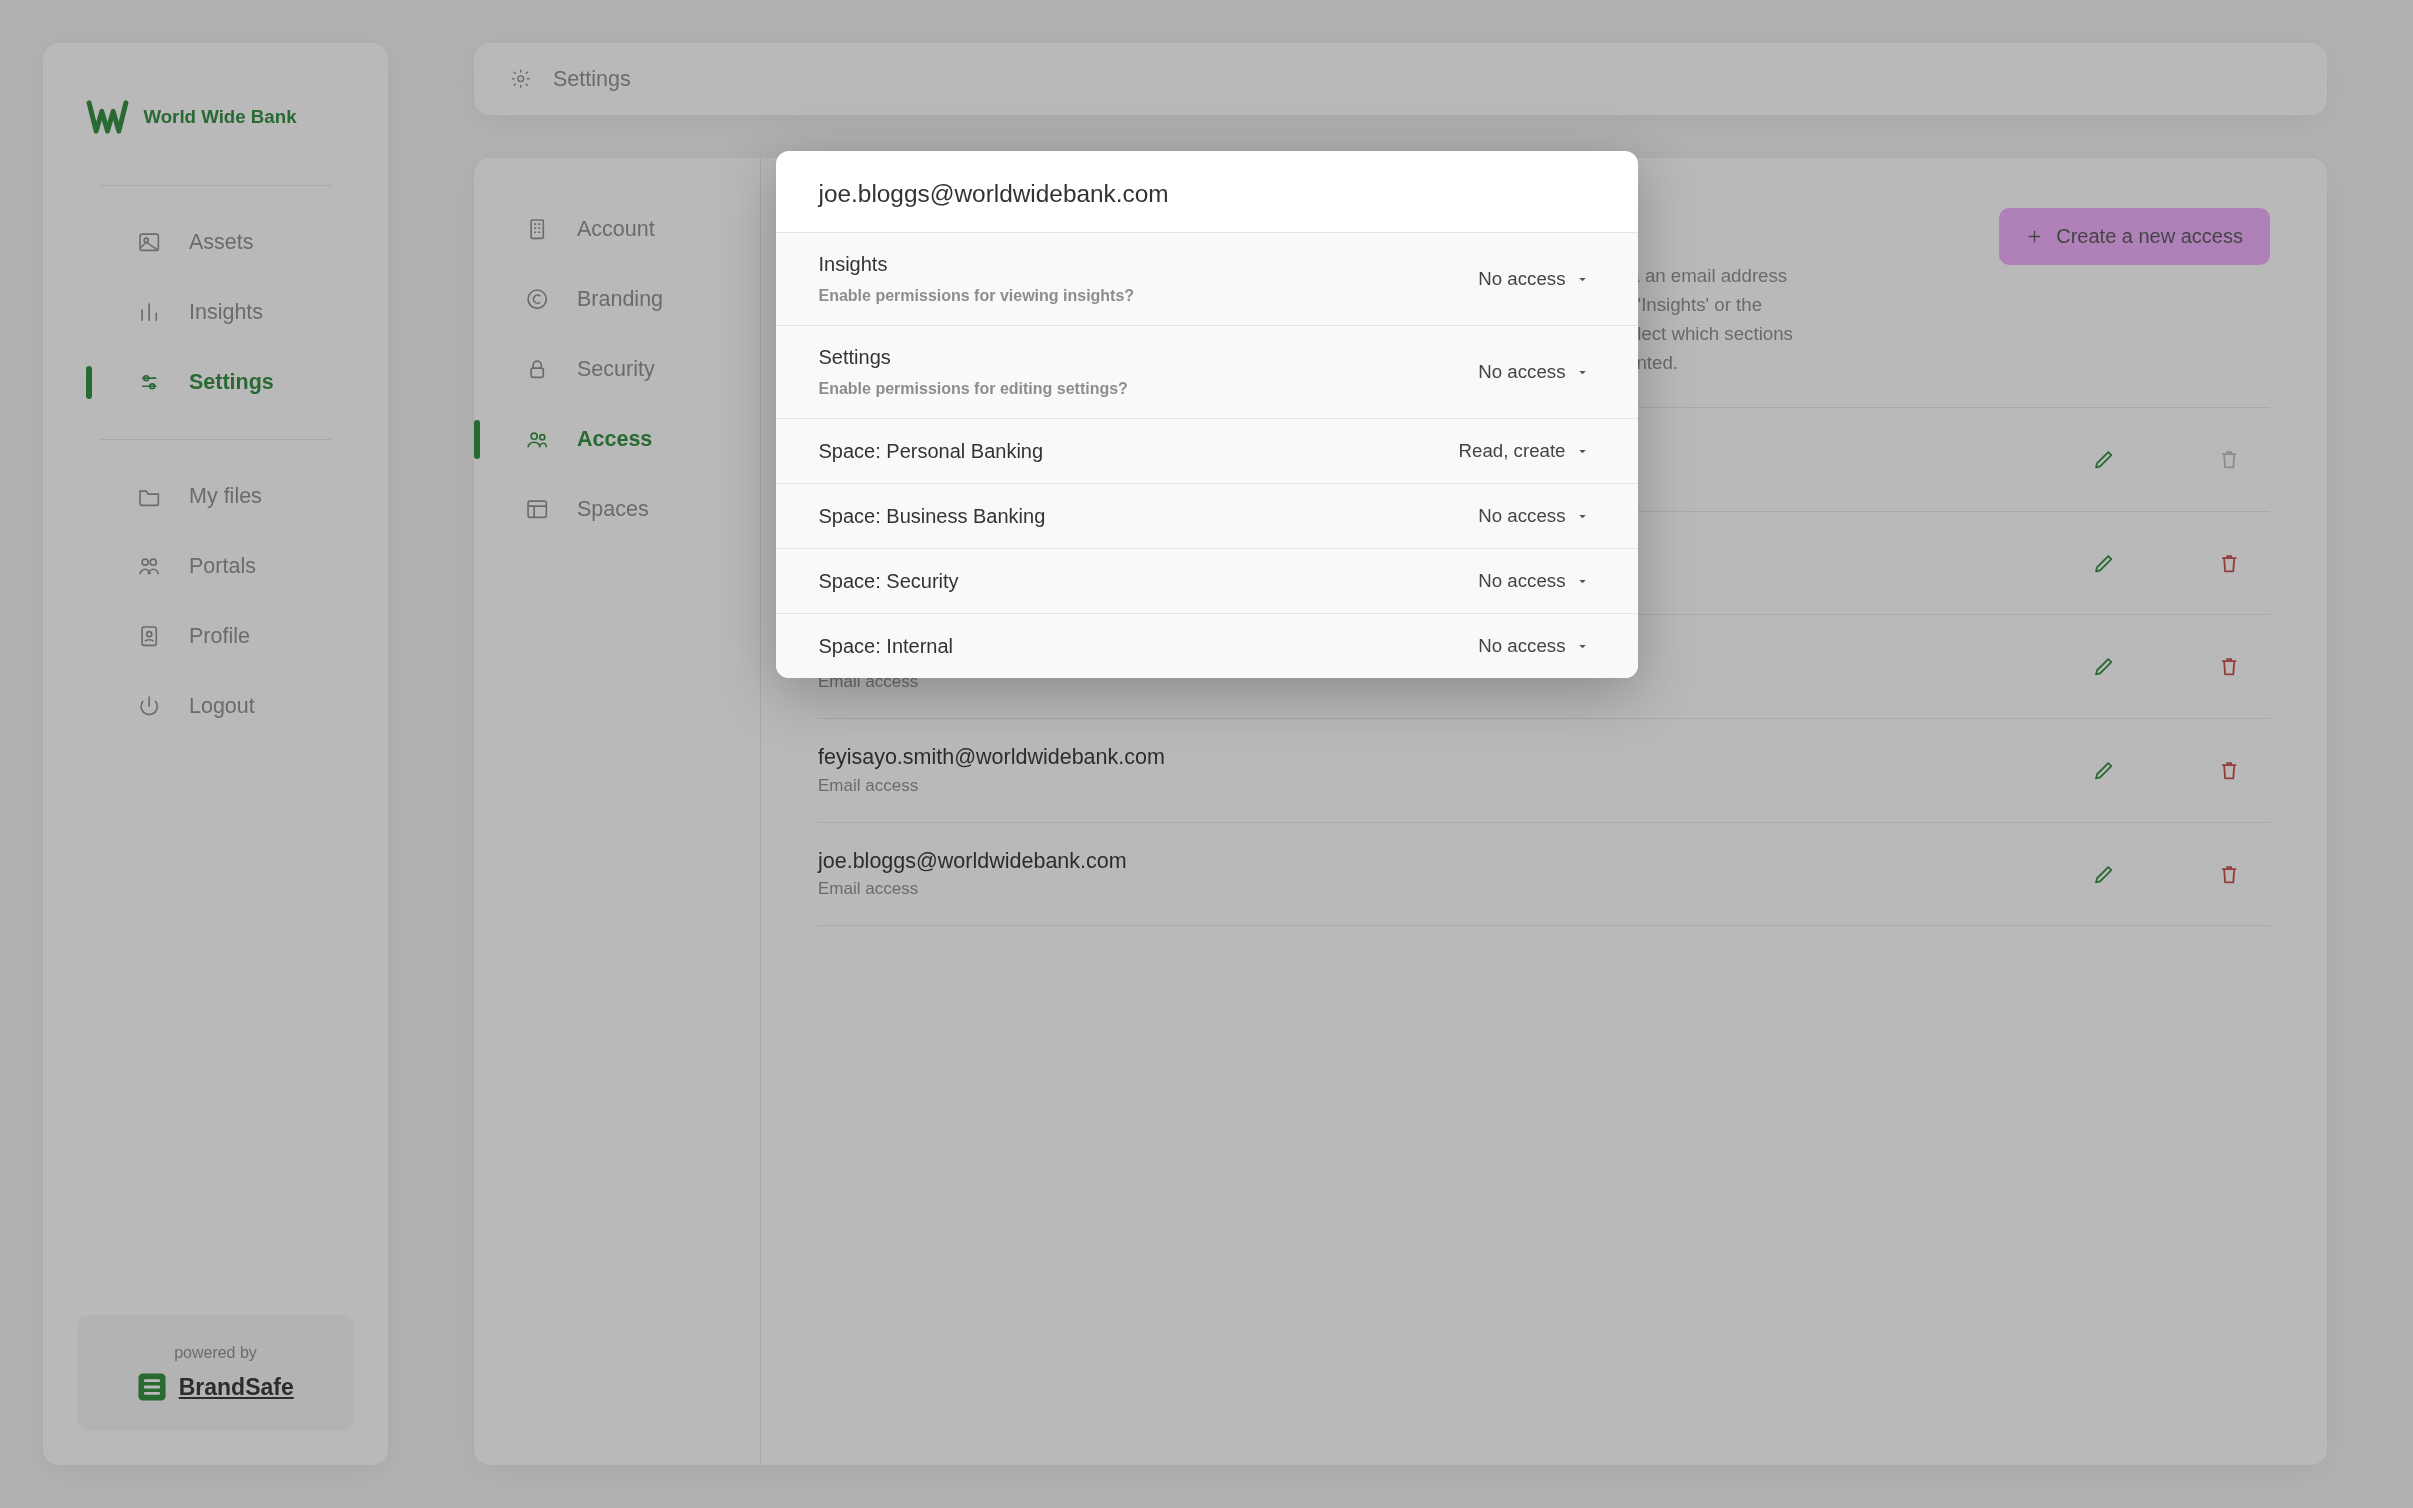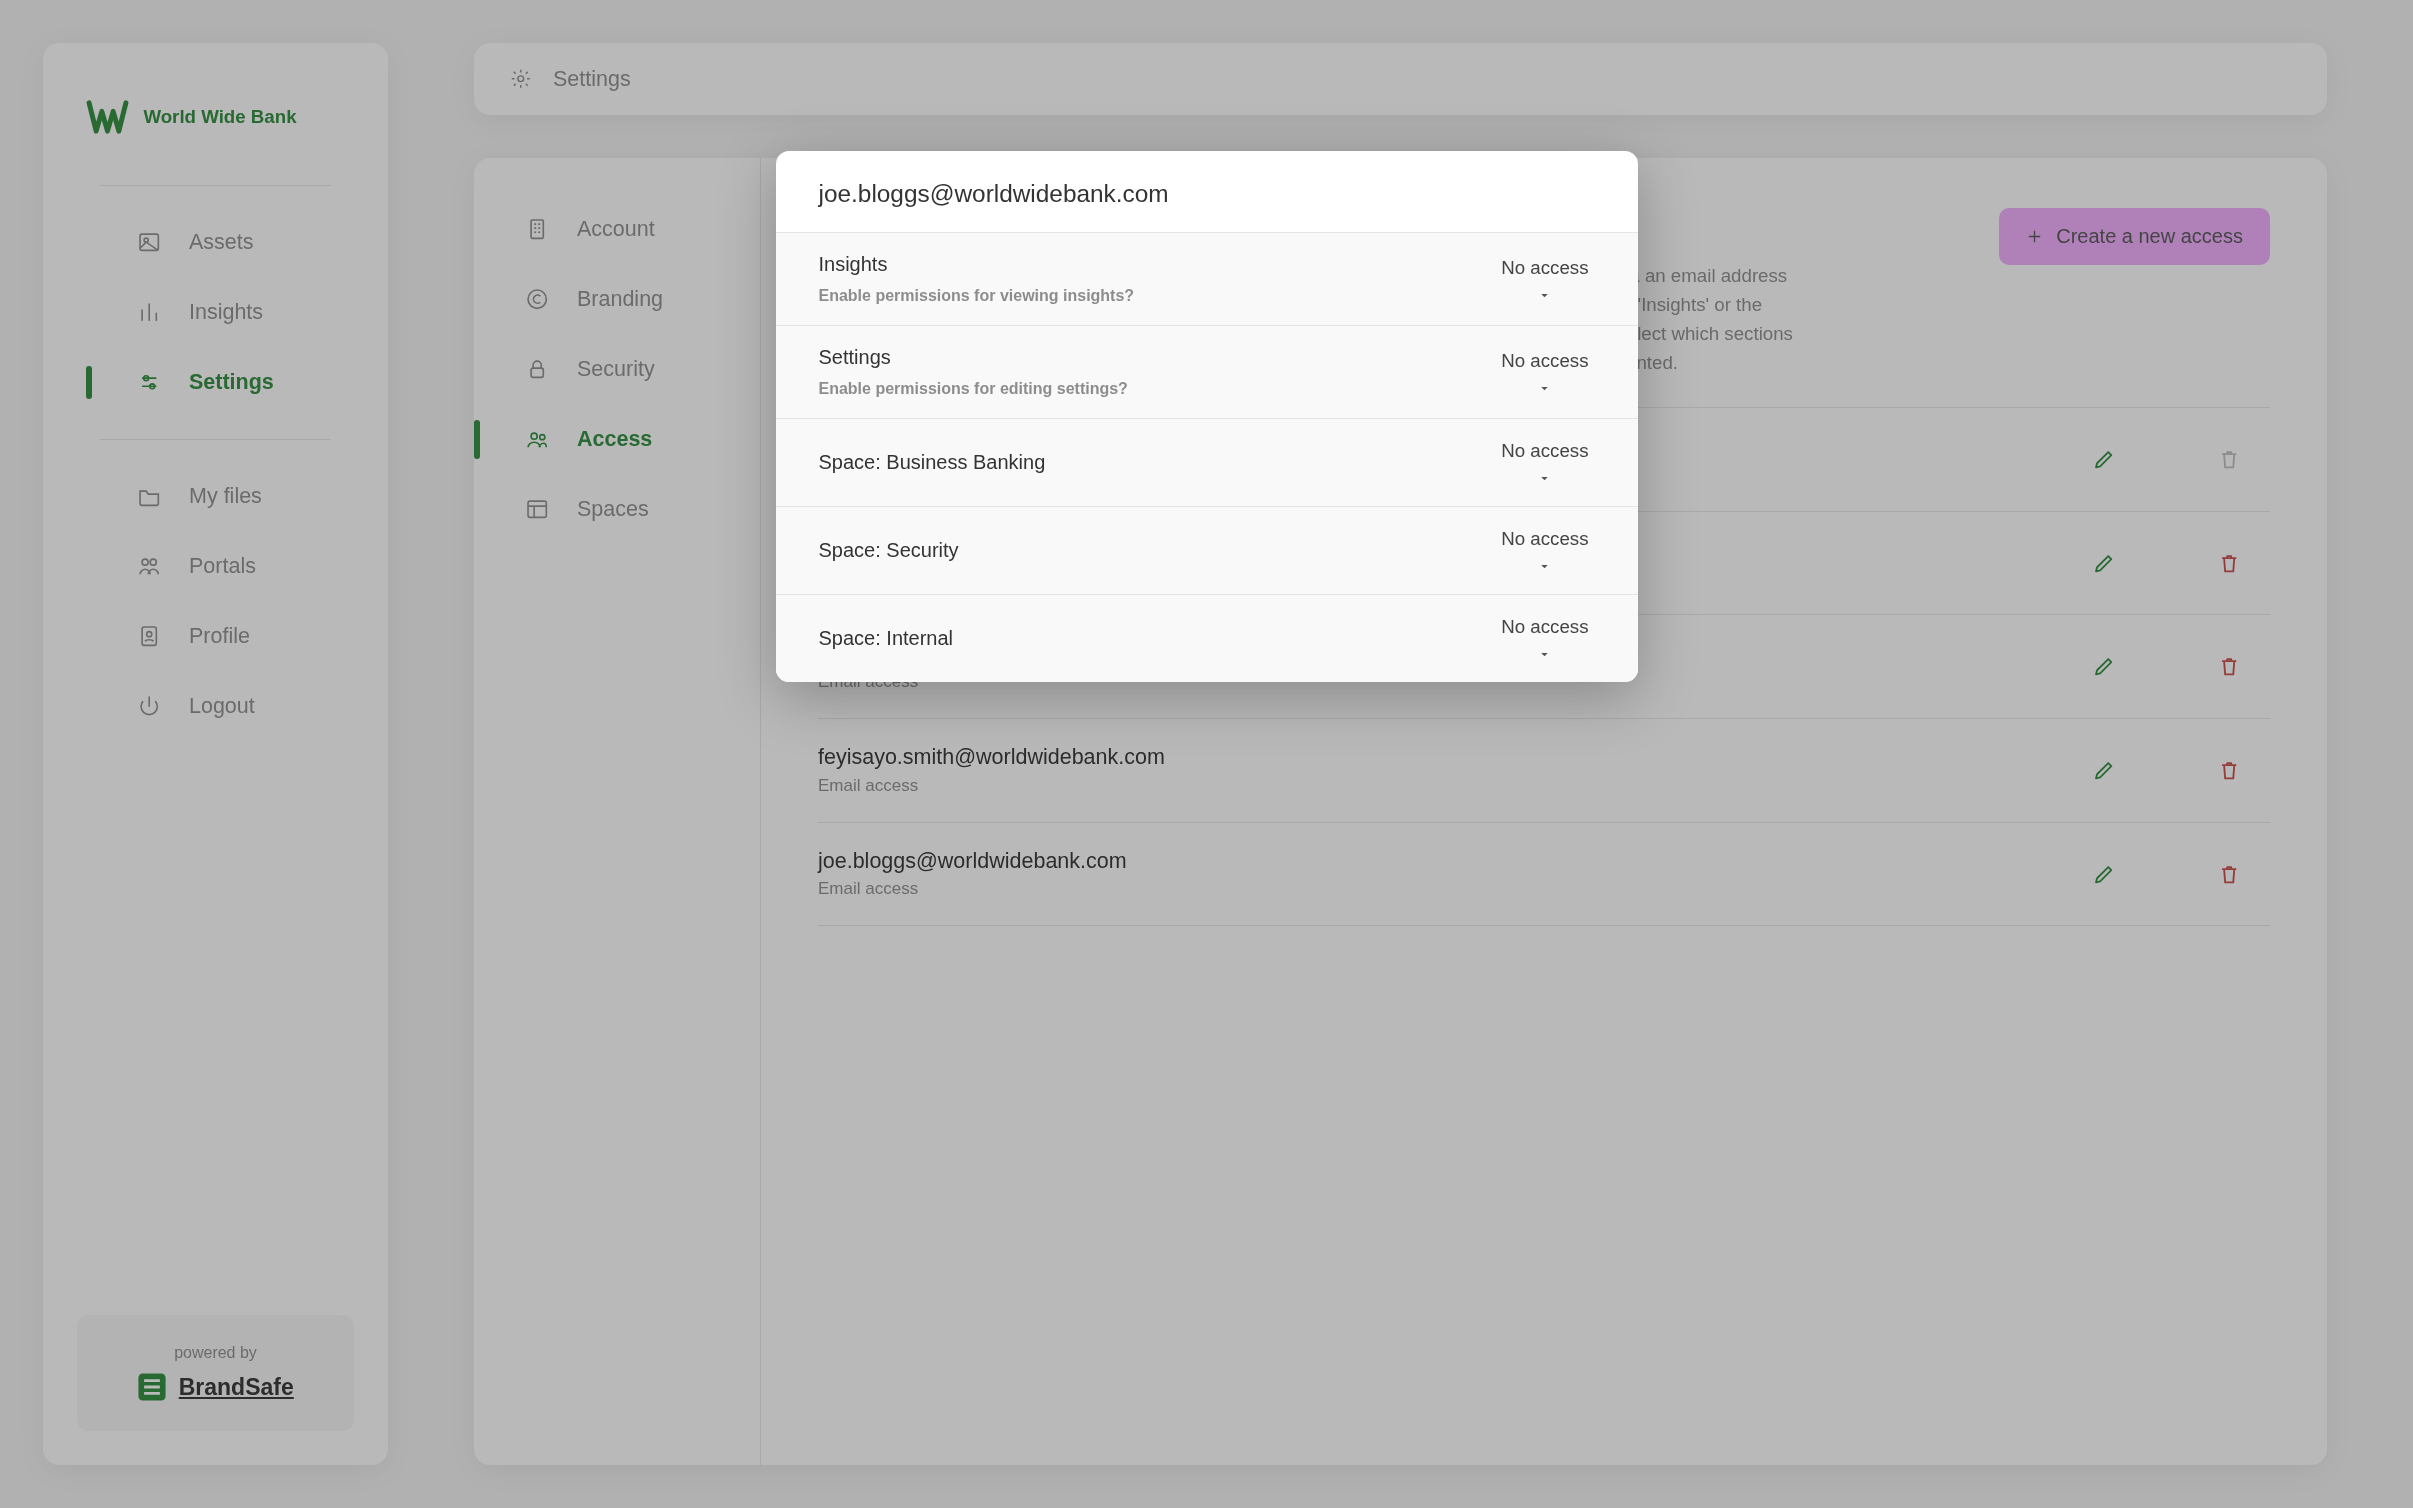--- a/index.html
+++ b/index.html
@@ -116,21 +116,21 @@
   .perm-row {
     display:flex; align-items:center; justify-content:space-between;
     padding:20px 43px; border-bottom:0.7px solid var(--border);
   }
   .perm-row:last-child { border-bottom:none;gap:28px;}
   .perm-label .pl-title { font-size:20px; color:#333;}
   .perm-label .pl-sub   { font-size:16px; color:var(--text-muted); margin-top:11px;font-weight:bold;}
   .perm-value {
     display:flex; align-items:center; gap:10px;
     font-size:18.7px; color:#444; cursor:pointer;
-    background:none; border:none;flex-direction:column;
+    background:none; border:none;
   }
 
   svg { display:block; }
 </style>
 </head>
 <body>
 
 <div class="viewport">
 
   <aside class="sidebar">
@@ -435,20 +435,34 @@
       <span>No access</span>
       <span>
         <svg width="13" height="13" viewBox="0 0 24 24">
                 <path d="M6 9l6 6 6-6" fill="#555"></path>
               </svg>
       </span>
     </button>
         </div>
         <div class="perm-row">
     <div class="perm-label">
+      <div class="pl-title">Space: Personal Banking</div>
+
+    </div>
+    <button class="perm-value">
+      <span>Read, create</span>
+      <span>
+        <svg width="13" height="13" viewBox="0 0 24 24">
+                <path d="M6 9l6 6 6-6" fill="#555"></path>
+              </svg>
+      </span>
+    </button>
+        </div>
+        <div class="perm-row">
+    <div class="perm-label">
       <div class="pl-title">Space: Business Banking</div>
 
     </div>
     <button class="perm-value">
       <span>No access</span>
       <span>
         <svg width="13" height="13" viewBox="0 0 24 24">
                 <path d="M6 9l6 6 6-6" fill="#555"></path>
               </svg>
       </span>

